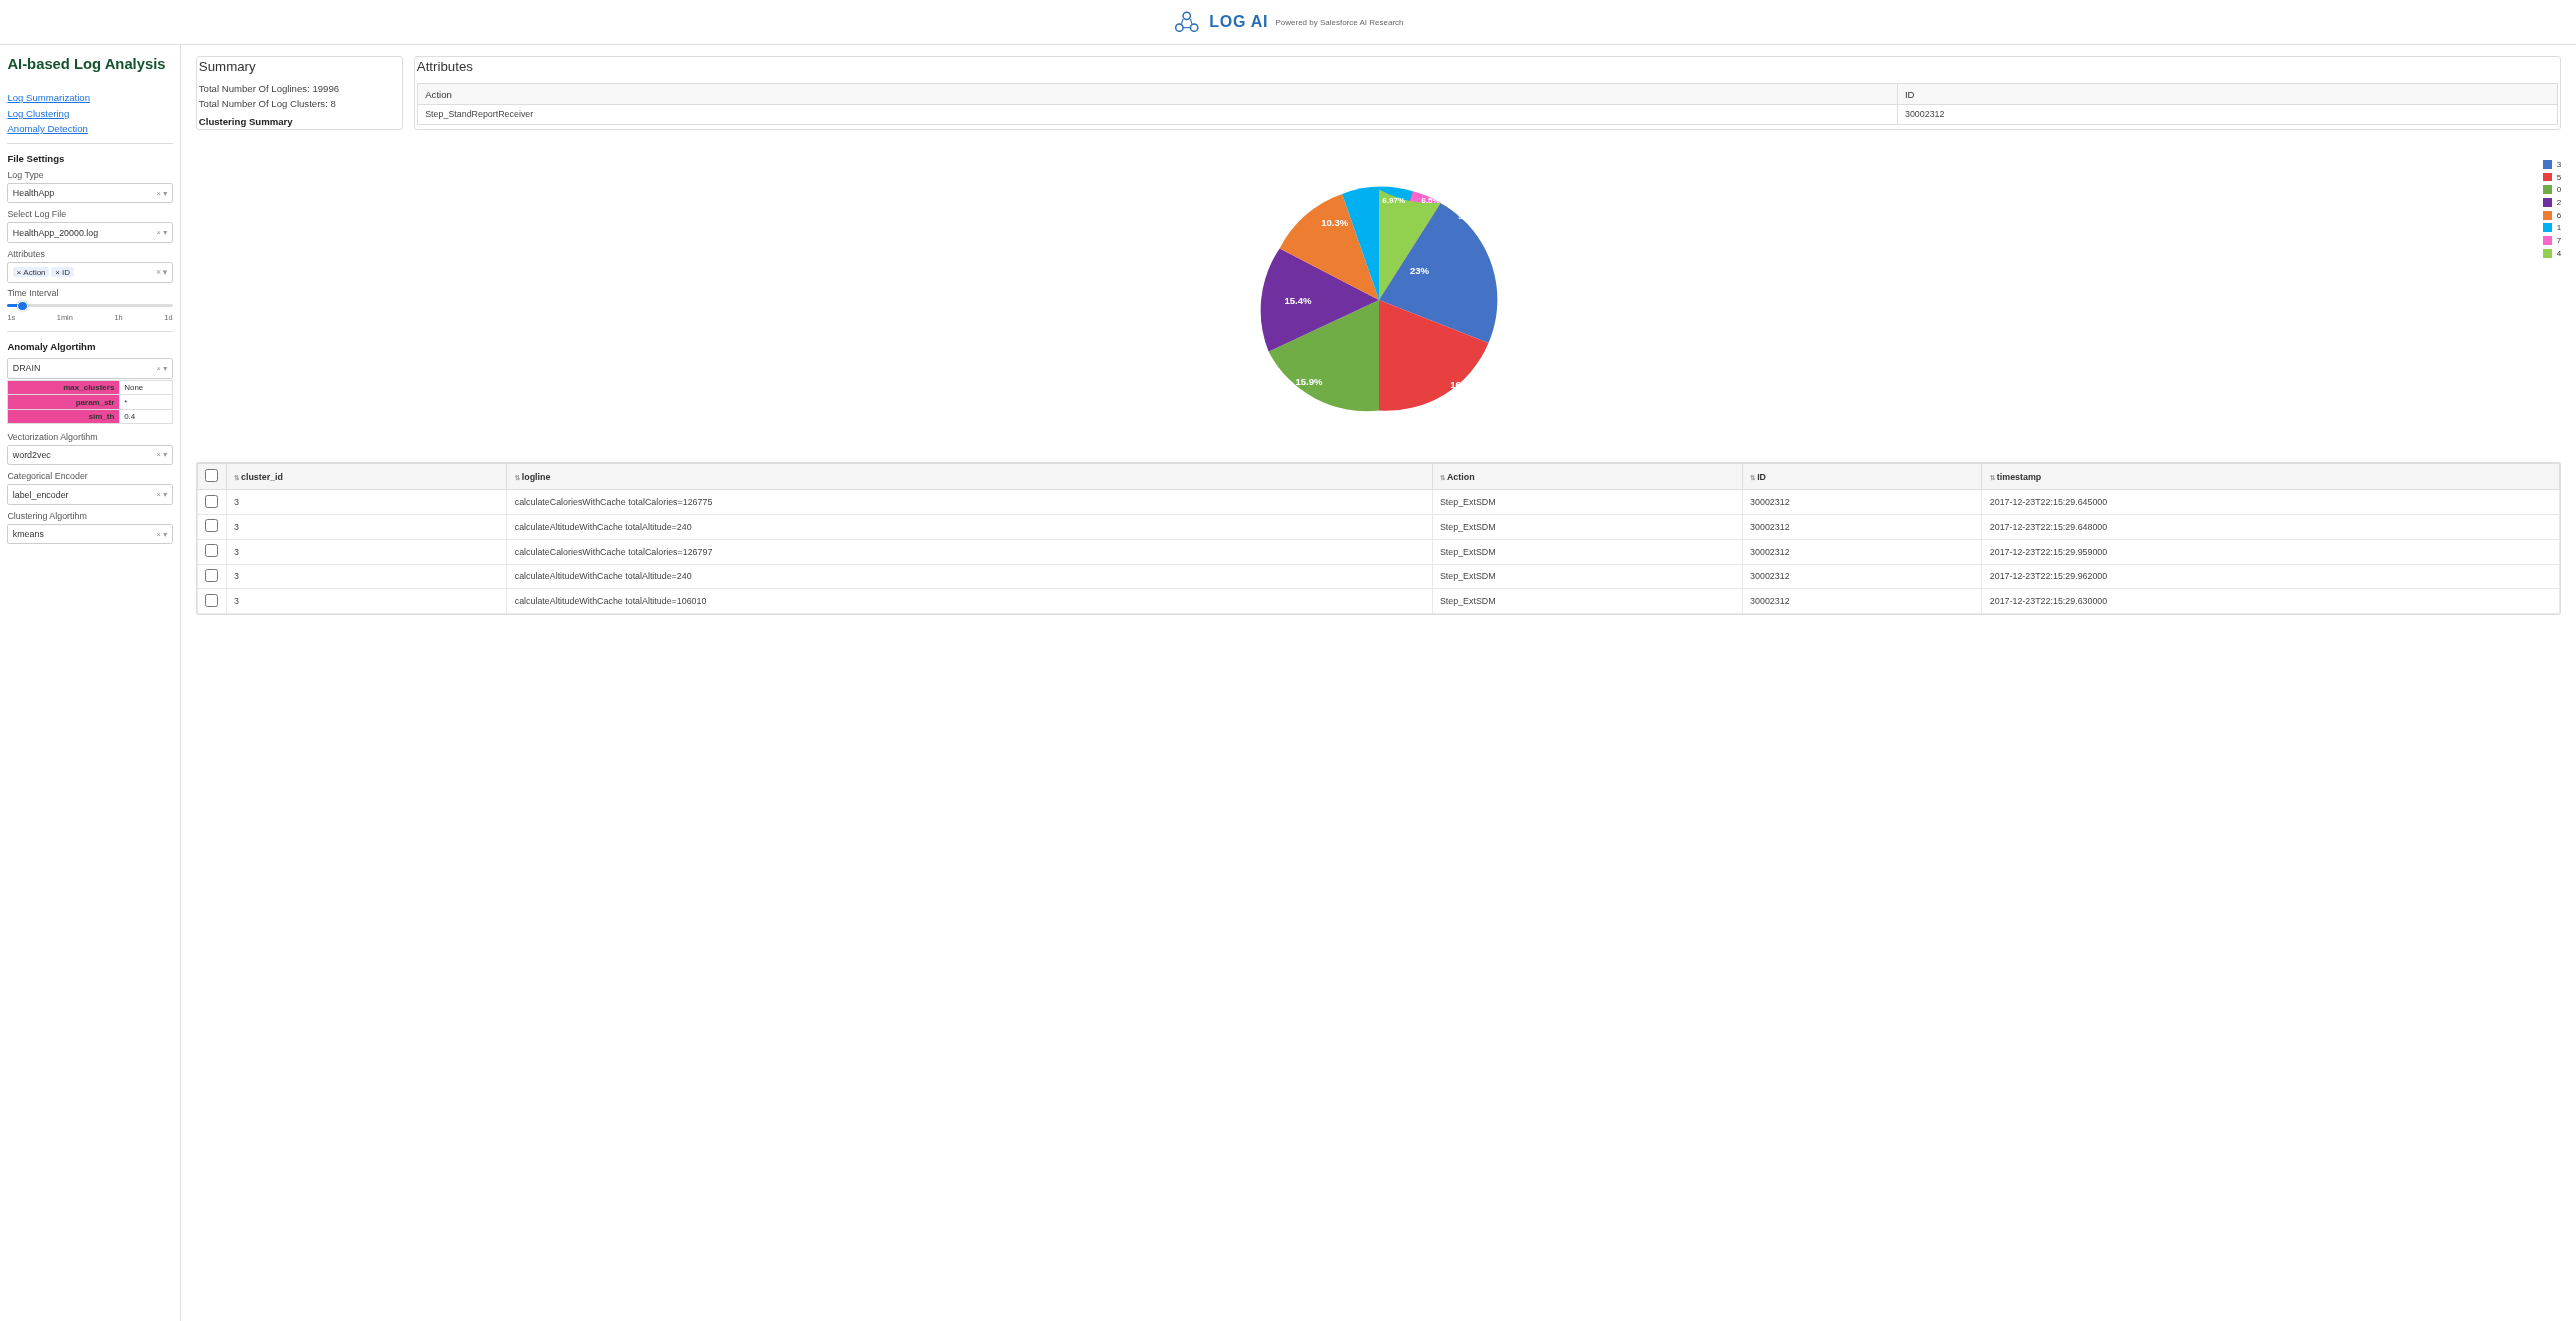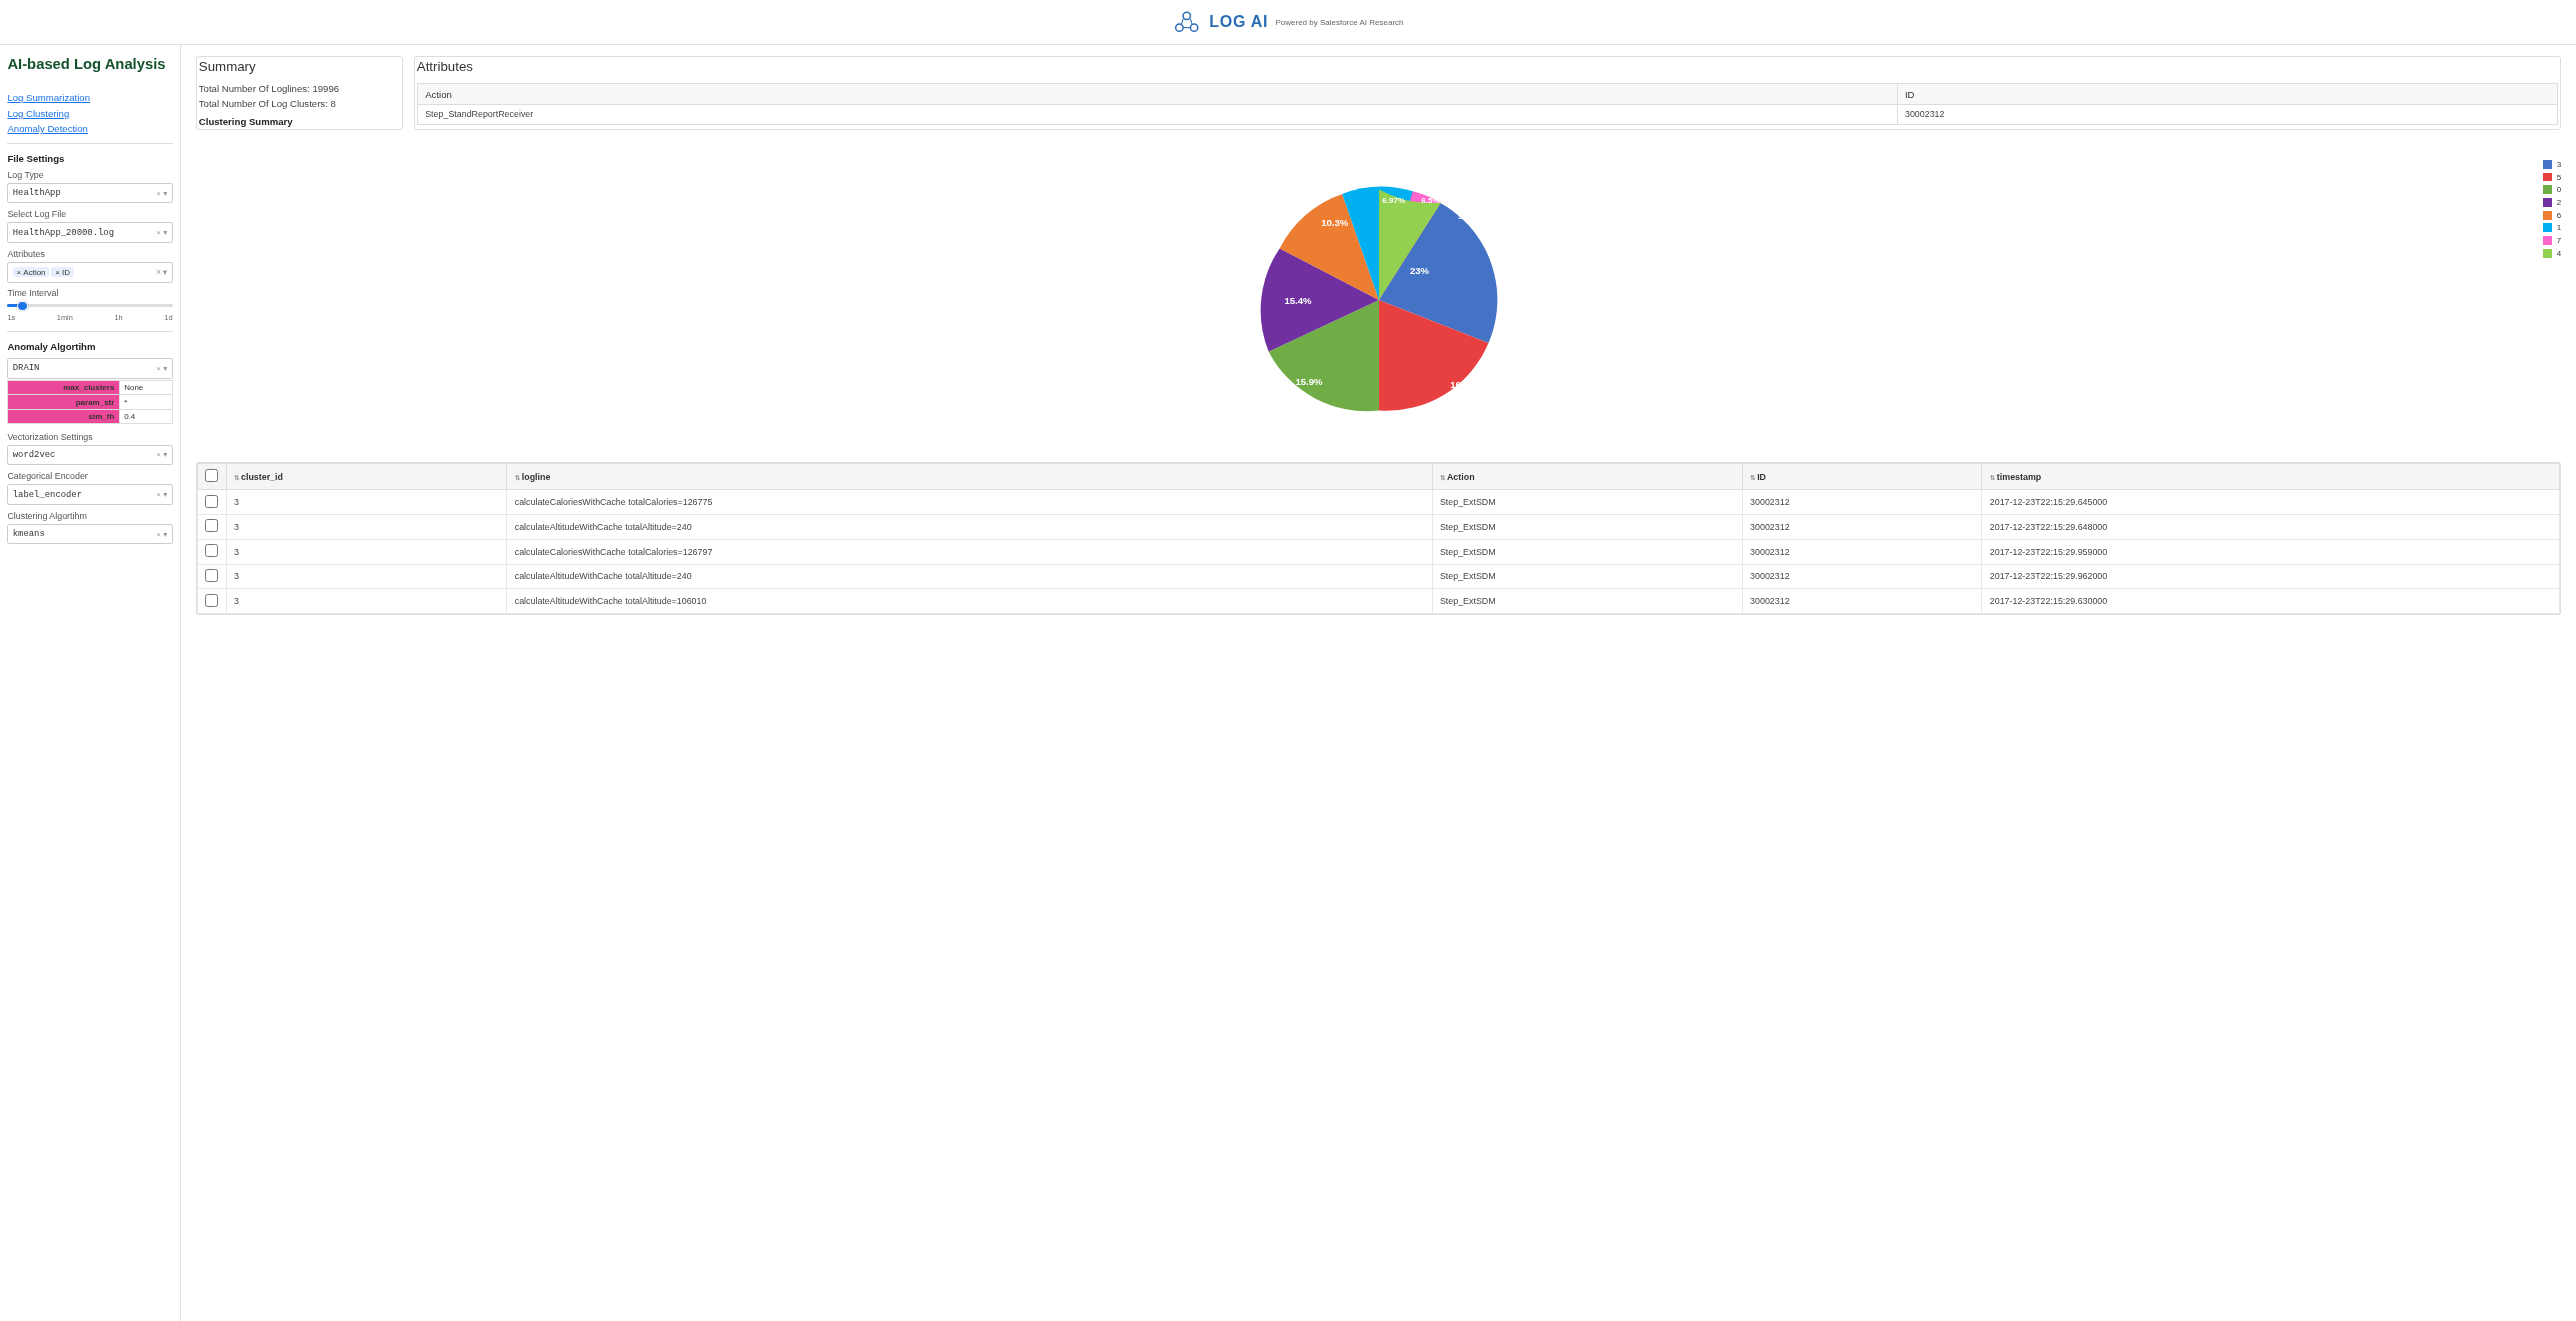--- a/index.html
+++ b/index.html
@@ -87,21 +87,21 @@
       border-radius: 2.2px;
       padding: 3px 4.4px;
       font-size: 8.9px;
       display: flex;
       align-items: center;
       justify-content: space-between;
       background: #fff;
       cursor: pointer;
       min-height: 20.7px;
     }
-    .select-box .select-value { flex: 1; font-family: Liberation Mono, monospace; }
+    .select-box .select-value { flex: 1; }
     .select-box .select-controls { display: flex; align-items: center; gap: 2.2px; color: #999; font-size: 8px; }
     .tag-input {
       width: 100%;
       border: 0.7px solid #ccc;
       border-radius: 2.2px;
       padding: 2.2px 4.4px;
       font-size: 8.9px;
       display: flex;
       align-items: center;
       flex-wrap: wrap;
@@ -406,21 +406,21 @@
         <td>param_str</td>
         <td>*</td>
       </tr>
       <tr>
         <td>sim_th</td>
         <td>0.4</td>
       </tr>
     </tbody>
       </table>
 
-    <div class="field-label" style="margin-top:7.4px;">Vectorization Settings</div>
+    <div class="field-label" style="margin-top:7.4px;">Vectorization Algortihm</div>
     <div class="select-box">
       <span class="select-value">word2vec</span>
       <span class="select-controls">
         <span>×</span>
         <span>▾</span>
       </span>
     </div>
 
     <div class="field-label">Categorical Encoder</div>
     <div class="select-box">

